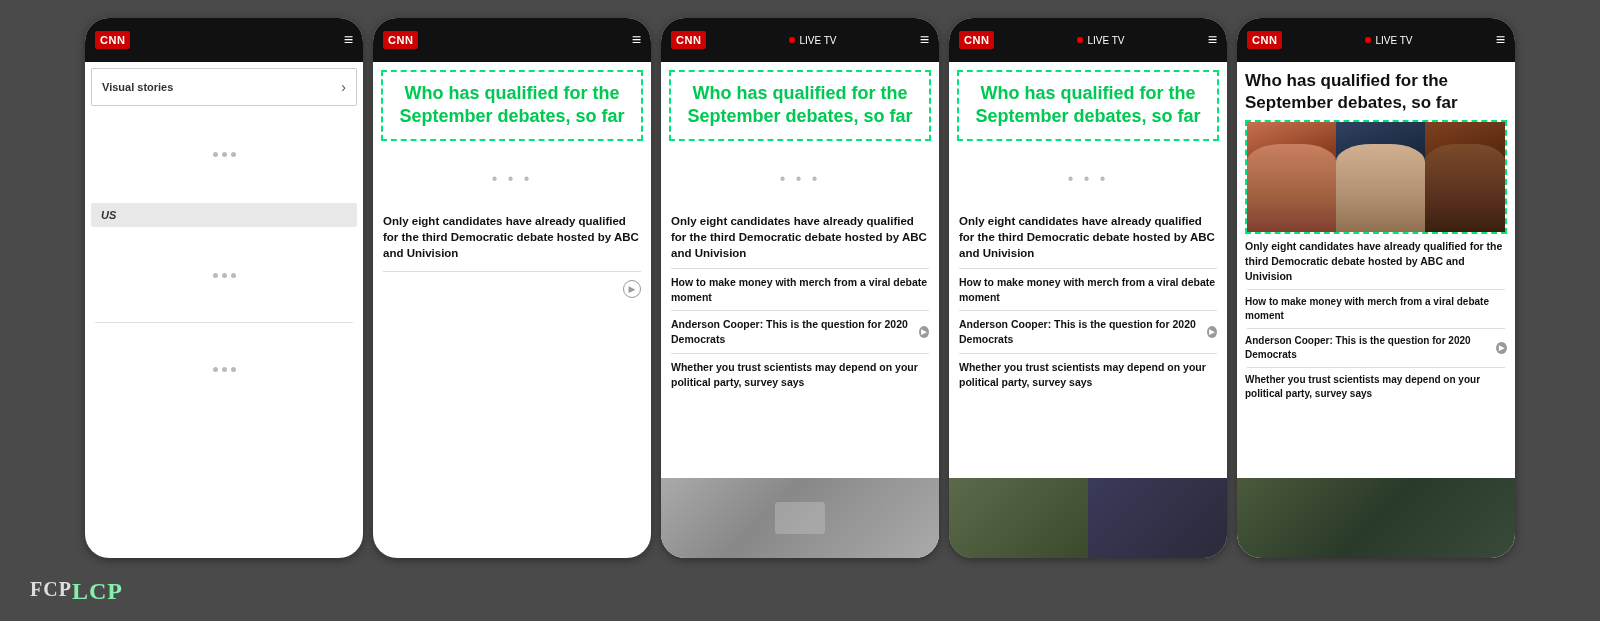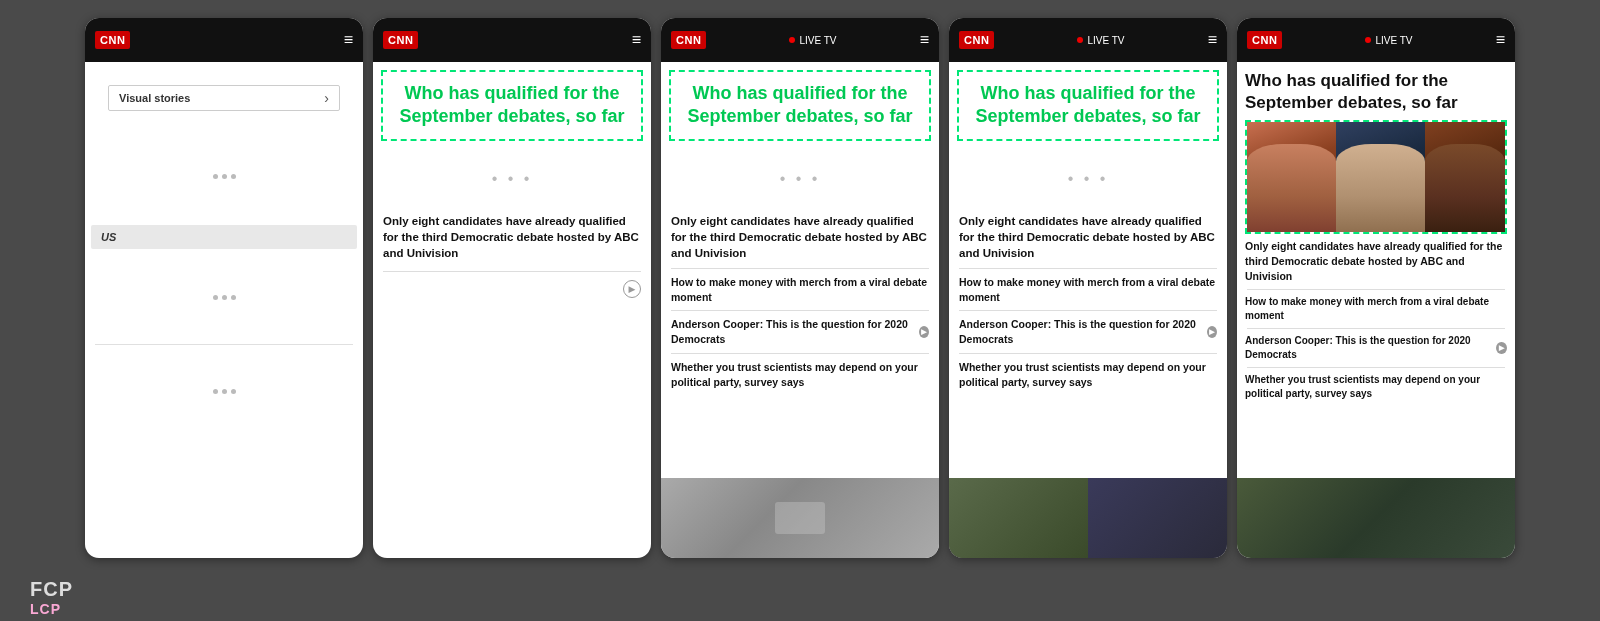--- a/index.html
+++ b/index.html
@@ -20,21 +20,21 @@
       align-items: flex-start;
       justify-content: center;
       gap: 10px;
       padding: 18px 10px 0 10px;
       width: 100%;
     }
     .phone-frame {
       width: 278px;
       height: 540px;
       background: #fff;
-      border-radius: 14px;
+      border-radius: 24px;
       overflow: hidden;
       position: relative;
       flex-shrink: 0;
       box-shadow: 0 2px 10px rgba(0,0,0,0.4);
     }
     
     .cnn-header {
       background: #111;
       height: 44px;
       display: flex;
@@ -71,23 +71,23 @@
       border-radius: 50%;
     }
     
     .phone1-content {
       padding: 0;
     }
     .visual-stories-bar {
       display: flex;
       align-items: center;
       justify-content: space-between;
-      padding: 4px 10px;
+      padding: 10px 10px;
       border: 1px solid #ccc;
-      margin: 23px;
+      margin: 6px;
       border-radius: 2px;
     }
     .visual-stories-label {
       font-size: 11px;
       font-weight: 600;
       color: #333;
     }
     .chevron-right {
       color: #555;
       font-size: 14px;
@@ -190,36 +190,37 @@
       display: flex;
       align-items: center;
       justify-content: center;
     }
     .bottom-image-gray {
       background: linear-gradient(135deg, #aaa 0%, #888 40%, #aaa 100%);
     }
     
     .labels-row {
       display: flex;
-      flex-direction: column;
+      flex-direction: row;
       width: 100%;
       justify-content: flex-start;
       padding: 12px 30px 0 30px;
       margin-top: 8px;
+      font-family: Liberation Serif, serif;
     }
     .label-fcp {
       font-size: 20px;
       font-weight: 700;
       color: #ddd;
       letter-spacing: 1px;
     }
     .label-lcp {
-      font-size: 14px;
+      font-size: 24px;
       font-weight: 700;
-      color: #f9a8d4;
+      color: #86efac;
       letter-spacing: 1px;
     }
   </style>
 </head>
 <body>
 
 <div class="main-container">
 
   <div class="phone-frame">
     <div class="cnn-header">

